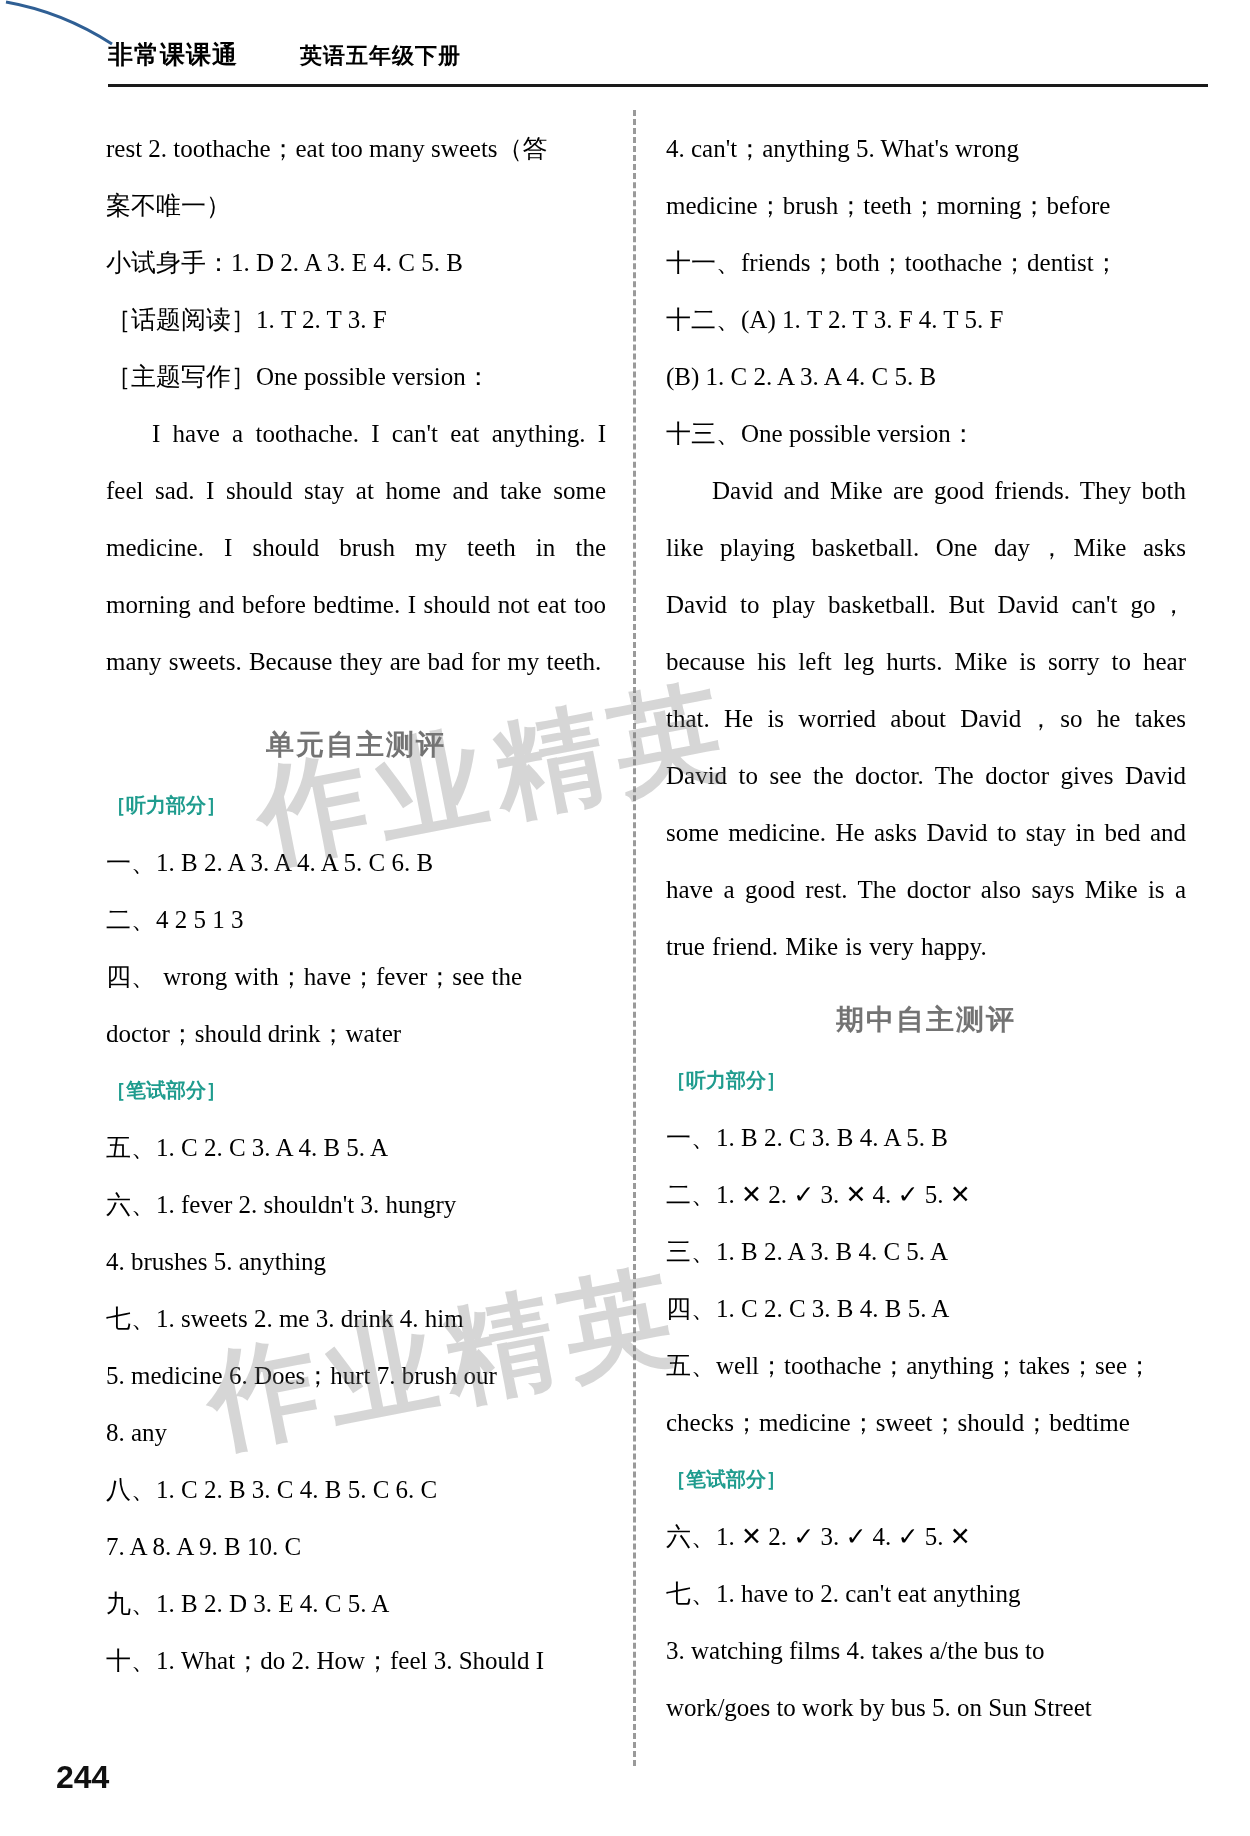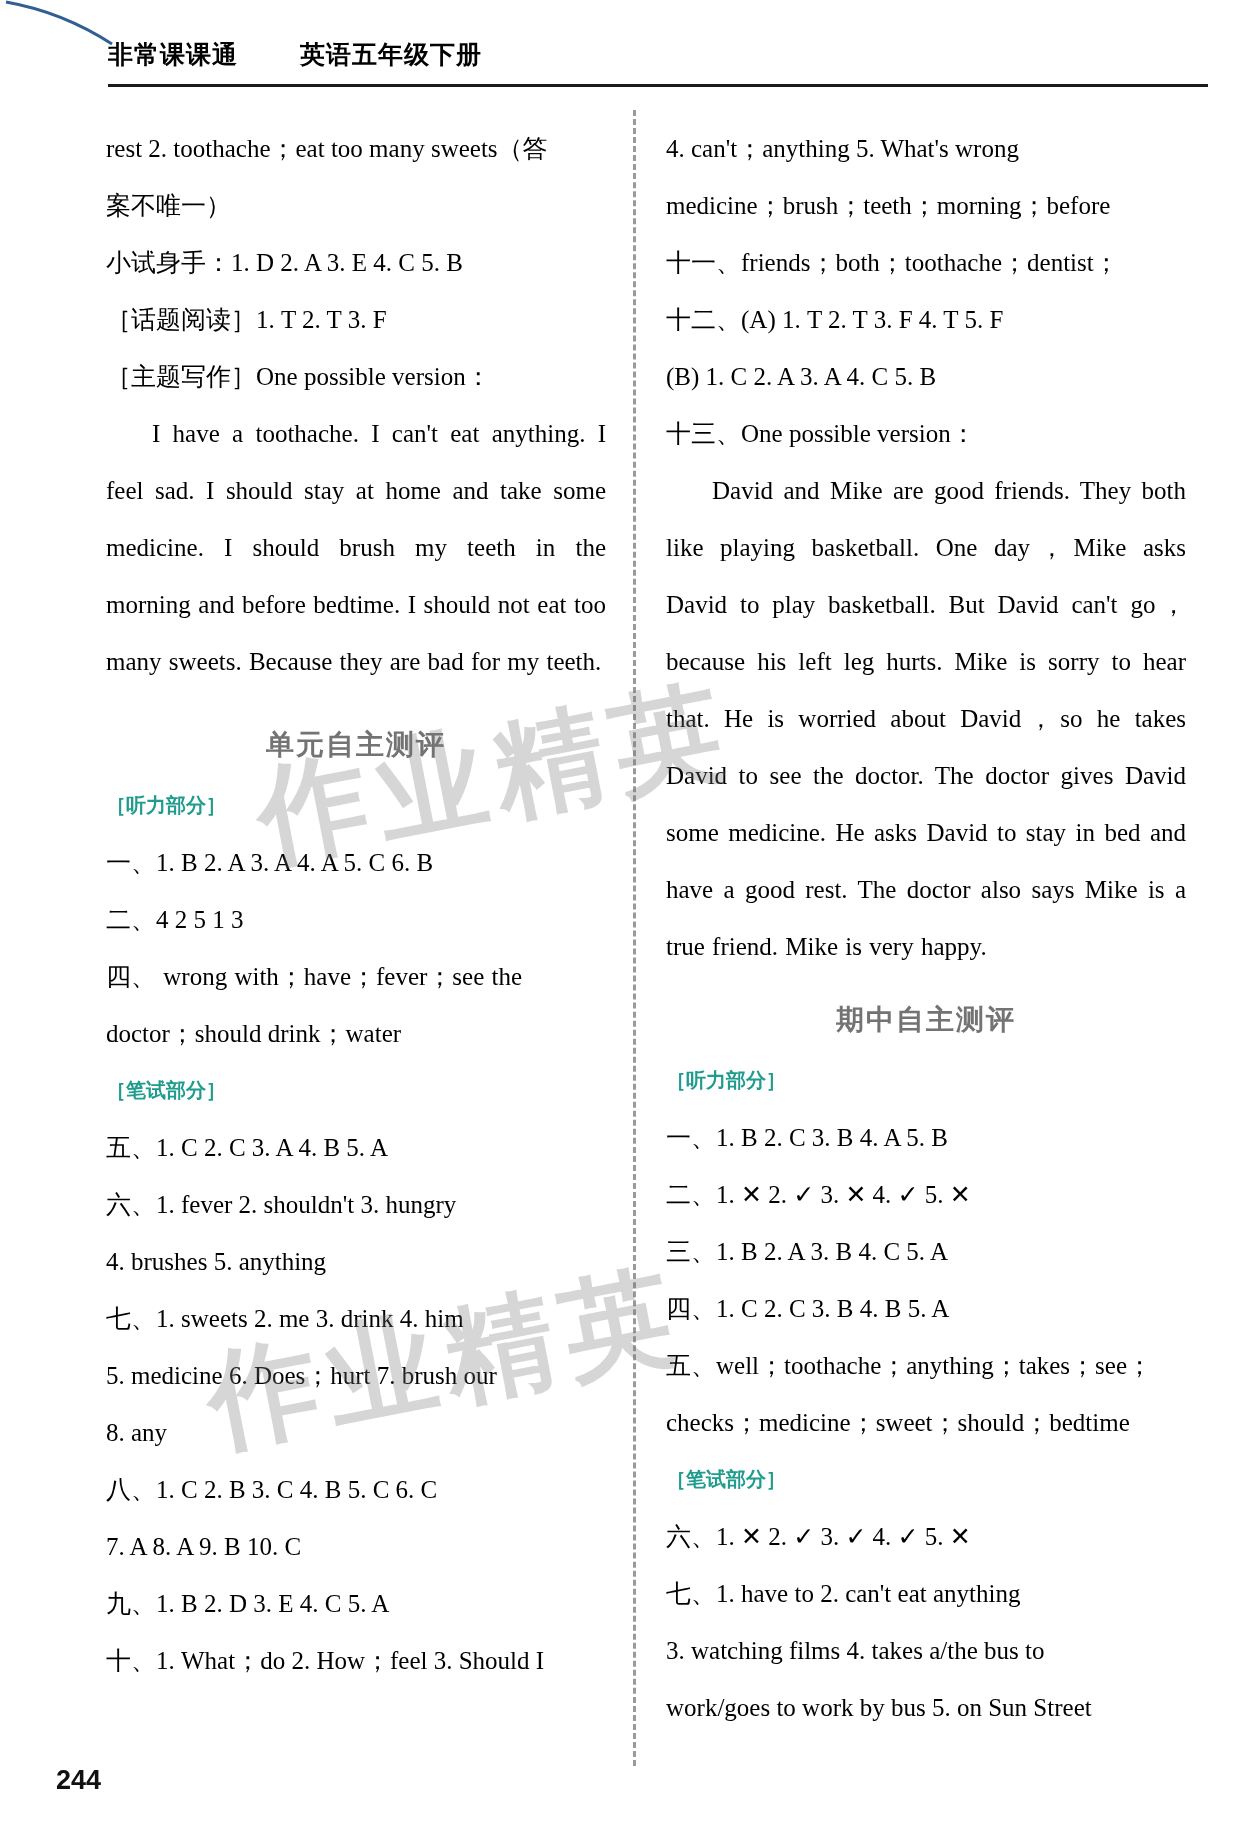--- a/index.html
+++ b/index.html
@@ -25,21 +25,21 @@
     position:absolute;
     left:108px;right:42px;top:84px;
     height:3px;background:#1a1a1a;
   }
   .header-inner{
     display:flex;align-items:baseline;
     font-size:25px;font-weight:bold;
     letter-spacing:1px;
   }
   .hdr-brand{margin-right:62px;}
-  .hdr-sub{font-size:25px;font-weight:bold;}
+  .hdr-sub{font-size:22px;font-weight:bold;}
   .fold-line{
     position:absolute;
     top:0;left:0;width:132px;height:104px;
   }
   
   .cols{
     position:absolute;
     top:104px;left:106px;right:46px;bottom:52px;
   }
   .col{
@@ -78,21 +78,21 @@
     font-size:28px;
     margin-top:16px;
     margin-bottom:4px;
     letter-spacing:2px;
   }
   .gap-s{height:10px;}
   
   .pagenum{
     position:absolute;
     left:56px;bottom:40px;
-    font-size:27px;
+    font-size:32px;
     font-family:"Liberation Sans", sans-serif;
     font-weight:bold;
     color:#111;
   }
   
   .wm{
     position:absolute;
     font-family:"Liberation Sans", sans-serif;
     font-weight:bold;
     color:rgba(120,120,120,0.30);

